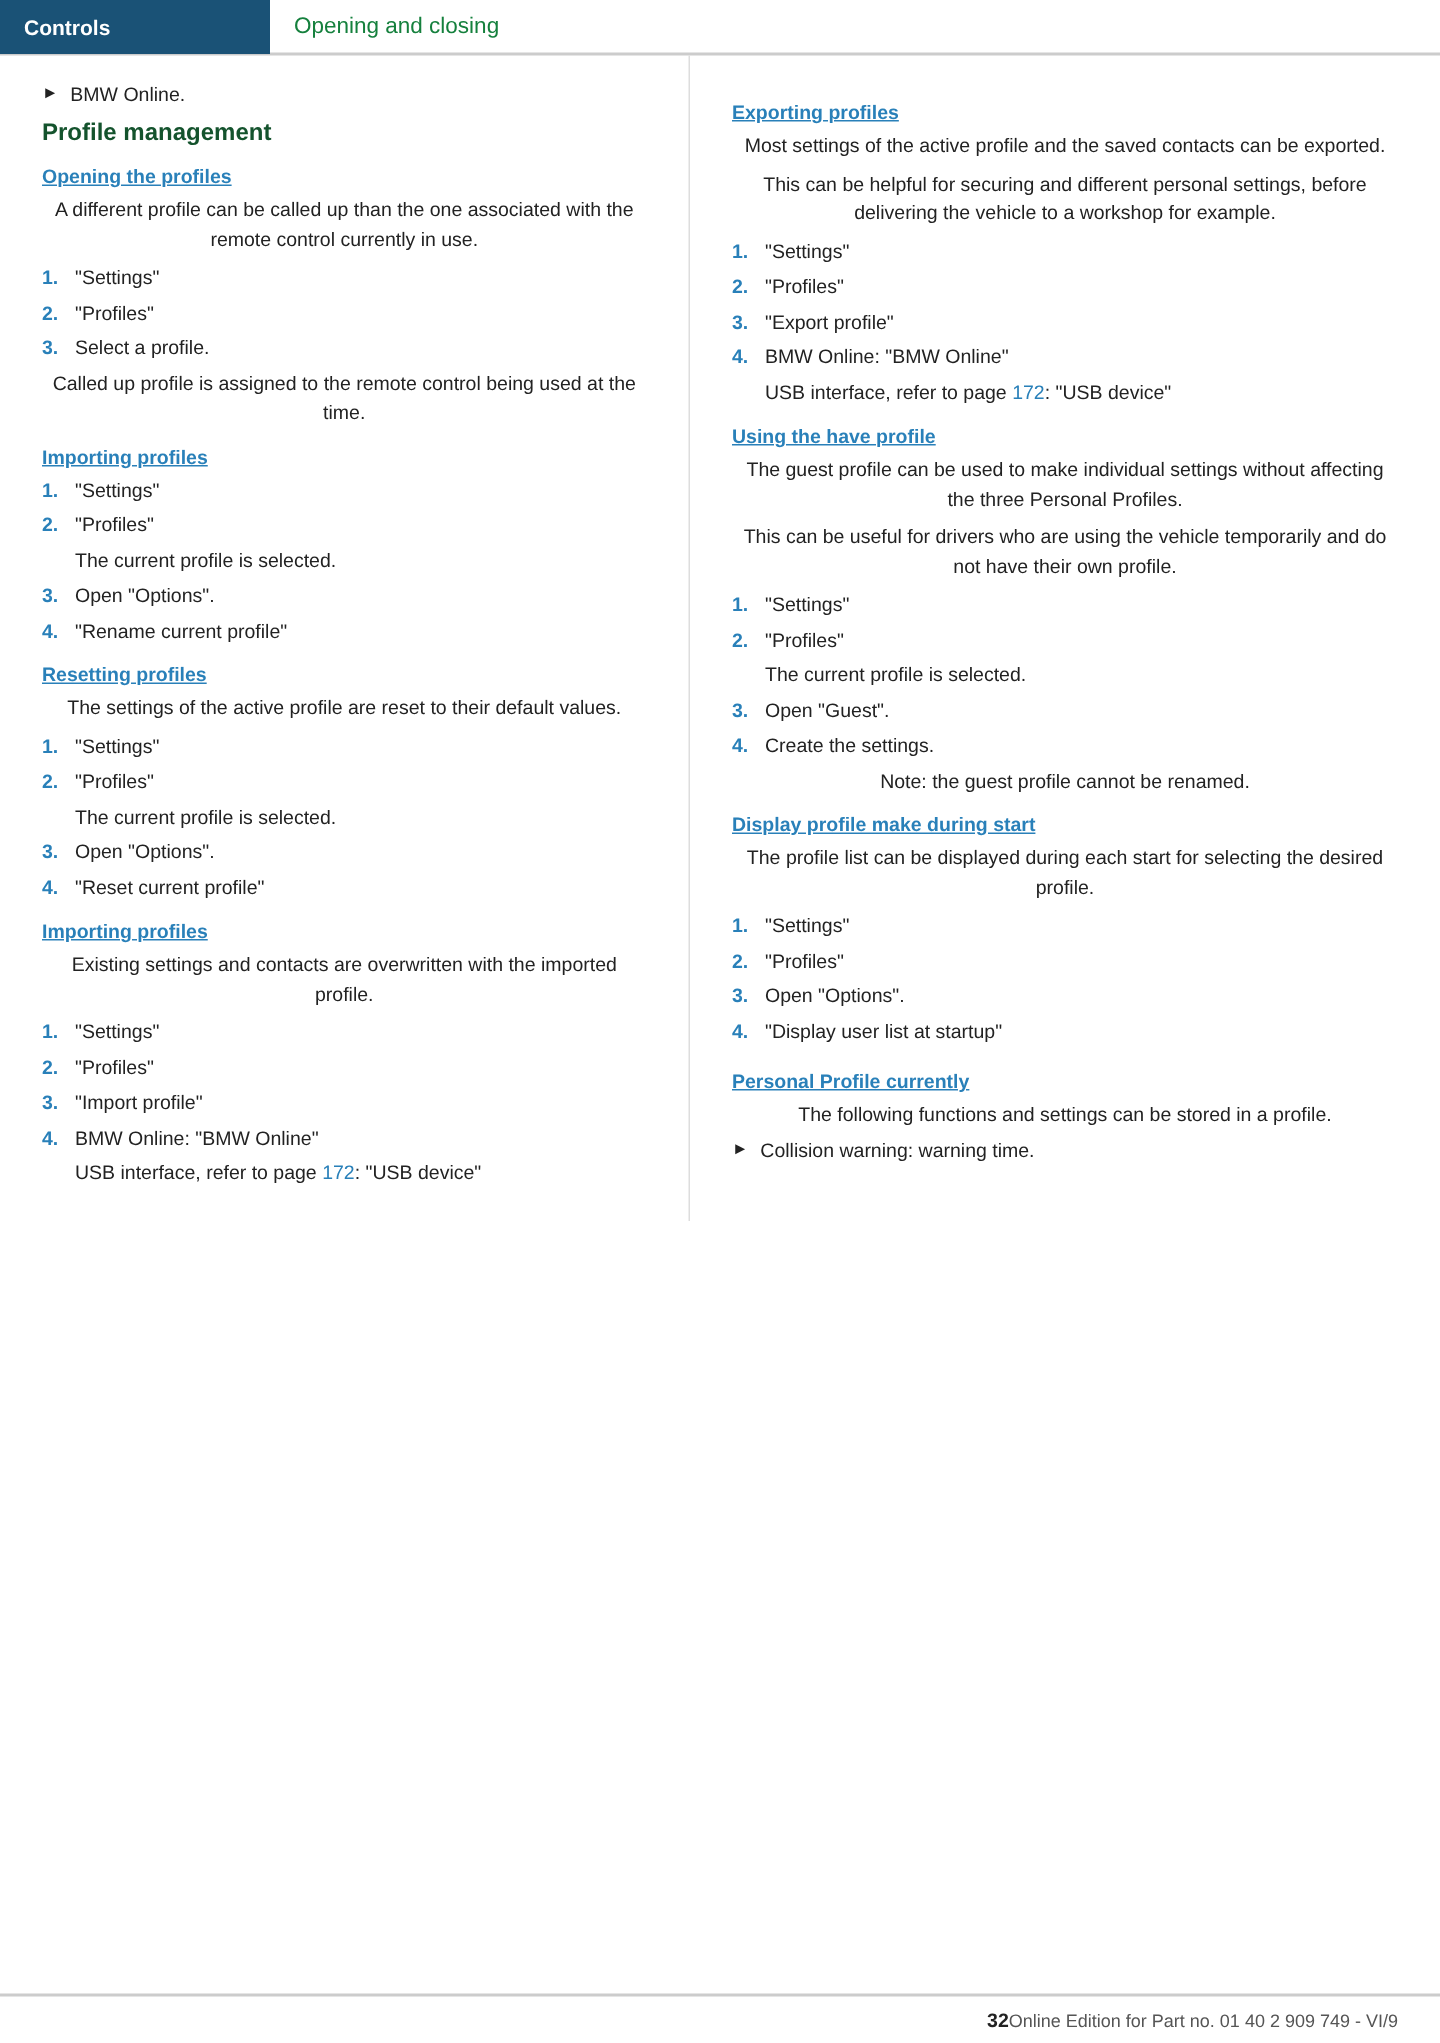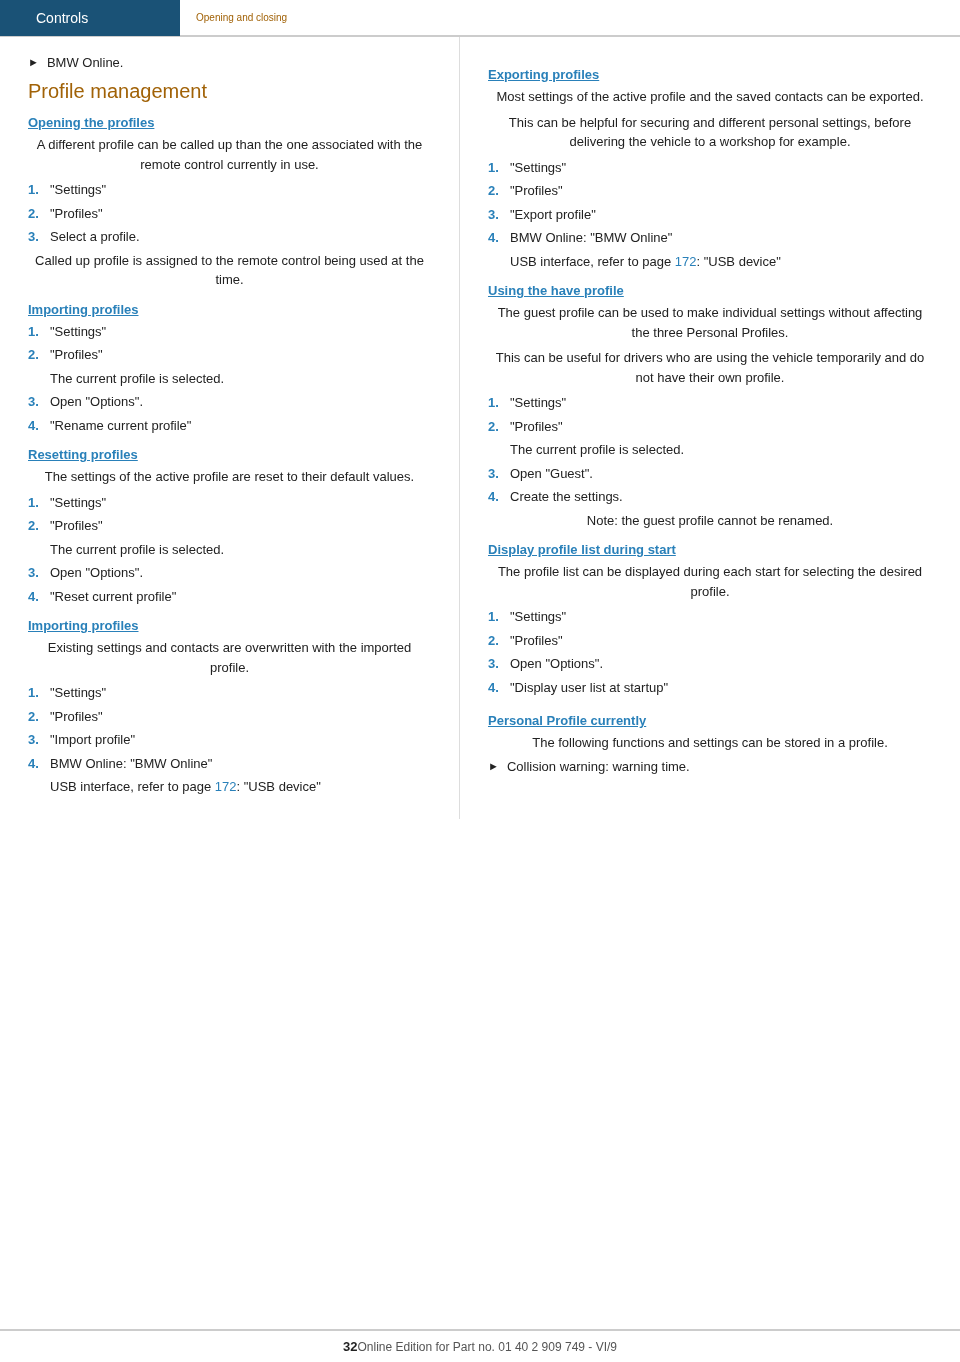--- a/index.html
+++ b/index.html
@@ -15,31 +15,31 @@
 
     
     .header {
       display: flex;
       height: 36px;
       align-items: center;
     }
     .header-controls {
       background: #1a5276;
       color: #fff;
-      font-weight: normal;
+      font-weight: bold;
       font-size: 14px;
-      padding: 0 36px;
+      padding: 0 16px;
       height: 100%;
       display: flex;
       align-items: center;
       min-width: 180px;
     }
     .header-section {
-      color: #a16207;
-      font-size: 10px;
+      color: #15803d;
+      font-size: 15px;
       padding: 0 16px;
       height: 100%;
       display: flex;
       align-items: center;
       border-bottom: 1px solid #ccc;
       flex: 1;
     }
 
     
     .content {
@@ -75,25 +75,25 @@
     .sub-heading {
       color: #2980b9;
       font-weight: bold;
       font-size: 13px;
       margin-top: 12px;
       margin-bottom: 5px;
       text-decoration: underline;
     }
 
     .bold-heading {
-      font-weight: normal;
-      font-size: 20px;
+      font-weight: bold;
+      font-size: 16px;
       margin-top: 10px;
       margin-bottom: 6px;
-      color: #a16207;
+      color: #14532d;
     }
 
     p {
       margin-bottom: 6px;
       line-height: 1.5;
       text-align: center;
     }
 
     ol {
       margin-left: 0;
@@ -128,21 +128,21 @@
 
     
     .footer {
       position: absolute;
       bottom: 0;
       left: 0;
       right: 0;
       height: 32px;
       display: flex;
       align-items: center;
-      justify-content: center;
+      justify-content: flex-end;
       padding: 0 28px;
       border-top: 1px solid #ccc;
       font-size: 12px;
       color: #555;
     }
     .footer-line {
       position: absolute;
       bottom: 32px;
       left: 0;
       right: 0;
@@ -315,21 +315,21 @@
         <span class="num">3.</span>
         <span>Open "Guest".</span>
       </li>
       <li>
         <span class="num">4.</span>
         <span>Create the settings.</span>
       </li>
     </ol>
     <p>Note: the guest profile cannot be renamed.</p>
 
-    <div class="sub-heading">Display profile list during start</div>
+    <div class="sub-heading">Display profile make during start</div>
     <p>The profile list can be displayed during each start for selecting the desired profile.</p>
     <ol>
       <li>
         <span class="num">1.</span>
         <span>"Settings"</span>
       </li>
       <li>
         <span class="num">2.</span>
         <span>"Profiles"</span>
       </li>

